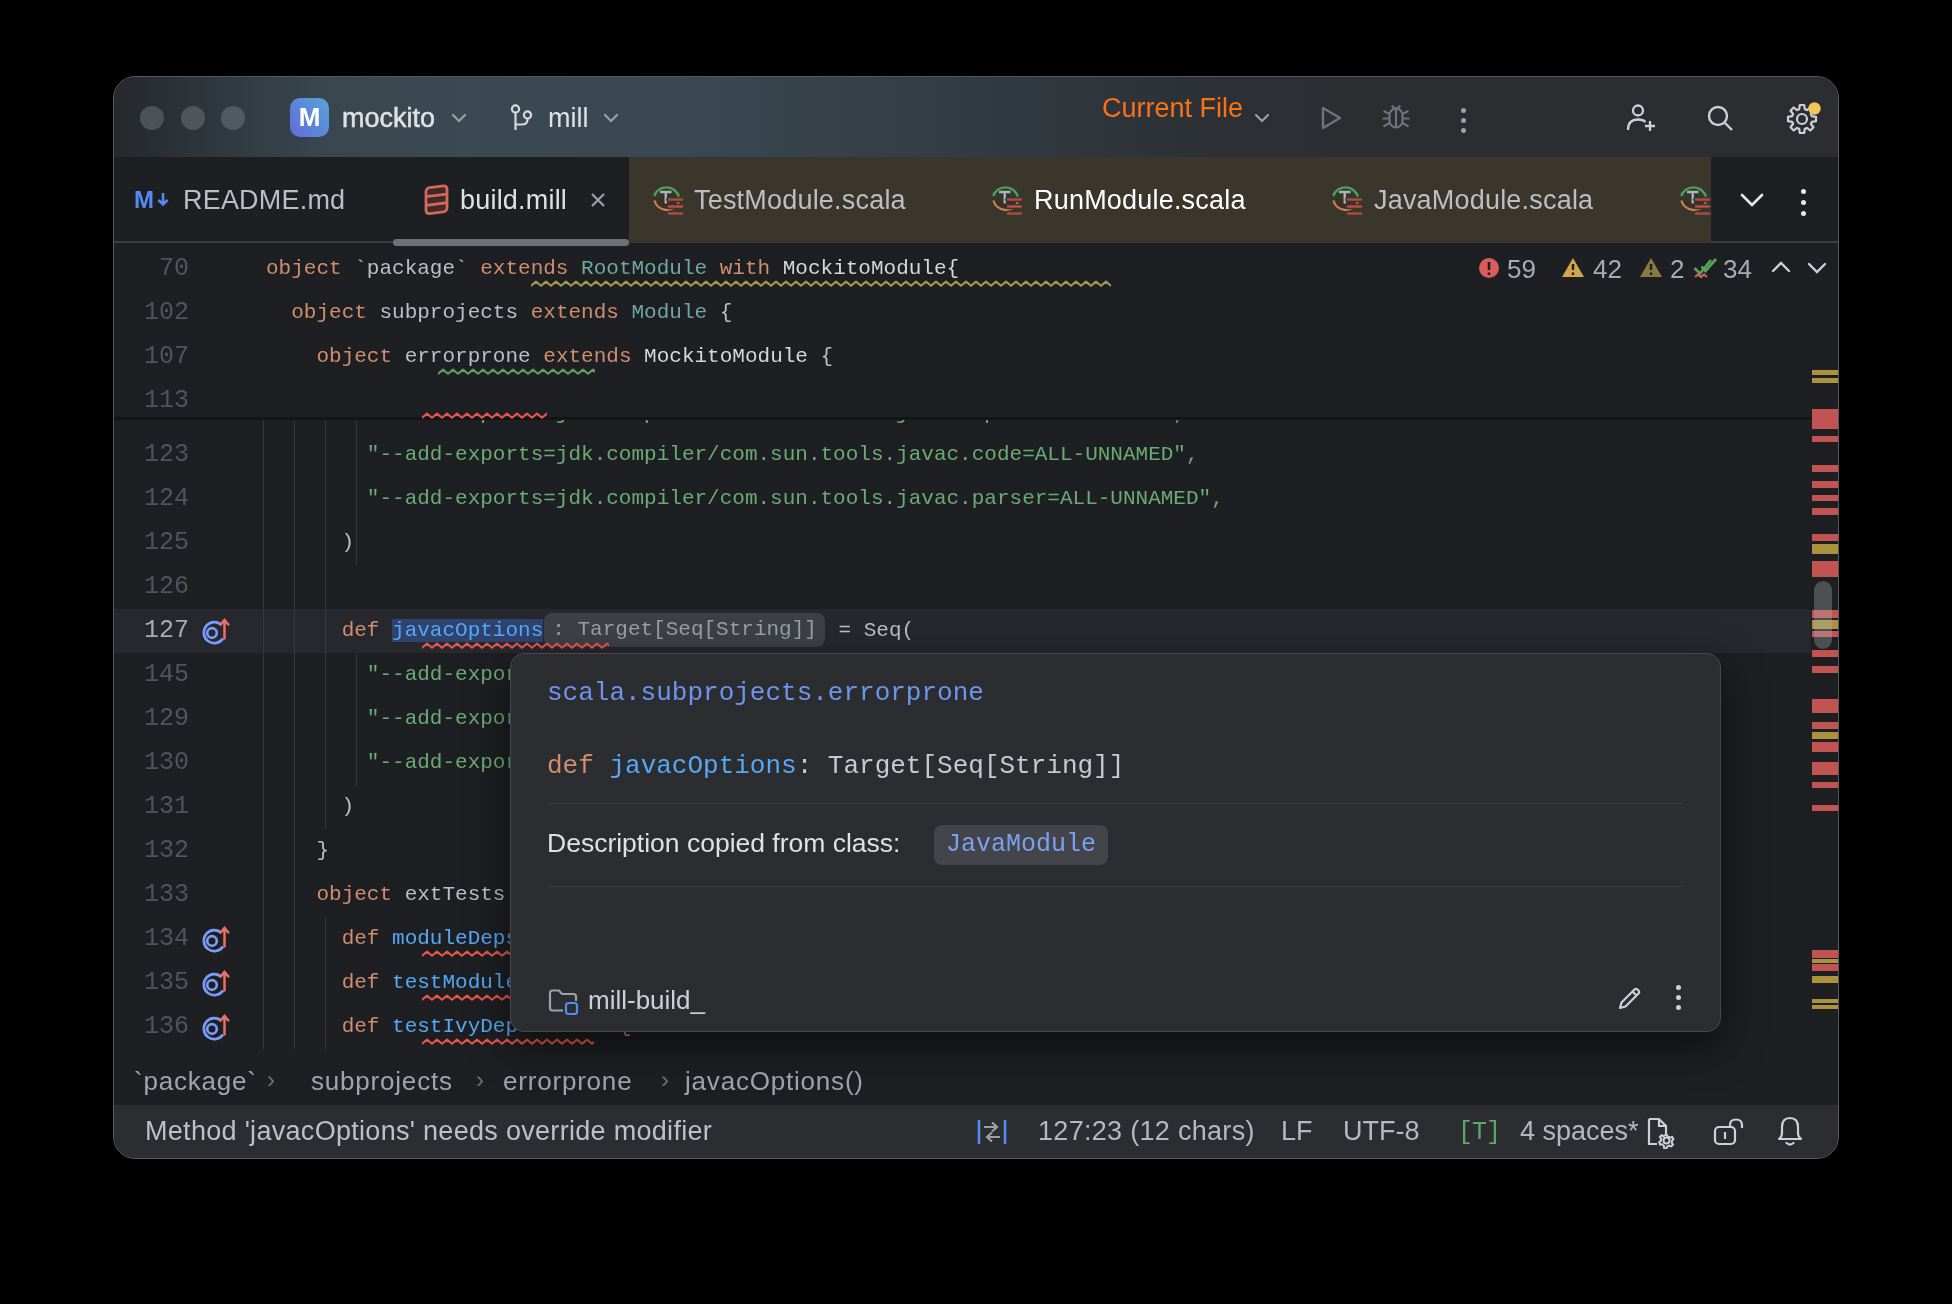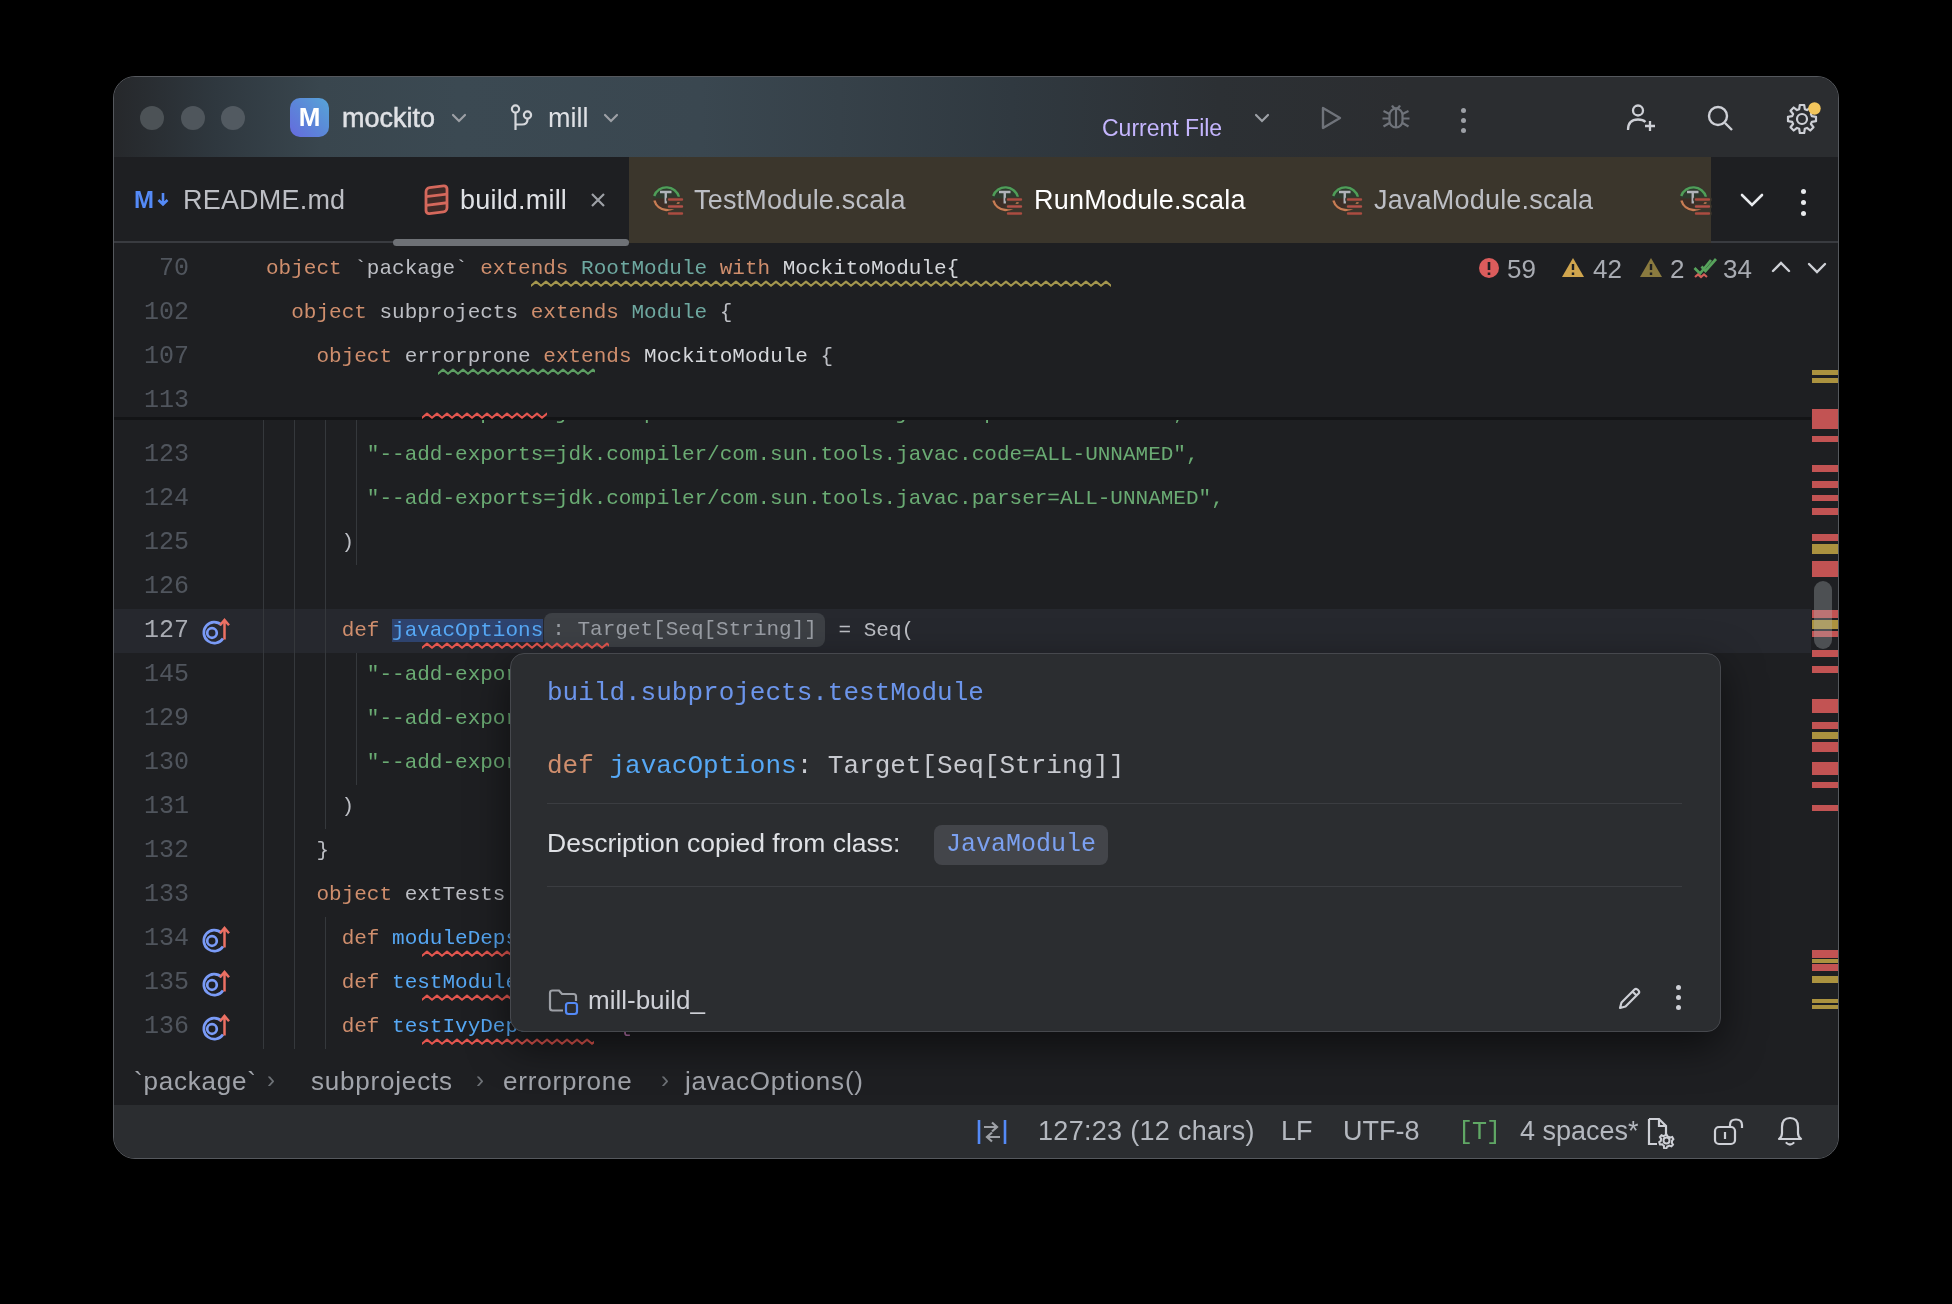--- a/index.html
+++ b/index.html
@@ -39,21 +39,21 @@
 <circle cx="5.5" cy="6" r="3.6"></circle>
         <circle cx="17.5" cy="12" r="3.6"></circle>
 <path d="M5.5 9.8 V27"></path>
         <path d="M17.5 15.8 V16.5 Q17.5 21.5 12 21.5 L5.5 21.5"></path>
 </g>
     </svg>
 <div class="abs" style="left:434px;top:26px;font-size:27px;color:#dfe1e5">mill</div>
 <svg class="abs" style="left:489px;top:35px" width="16" height="12" viewBox="0 0 16 12">
       <path d="M2 3 L8 9 L14 3" fill="none" stroke="#9da0a6" stroke-width="2.2" stroke-linecap="round"></path>
     </svg>
-<div class="abs" style="left:988px;top:38px;font-size:23px;color:#c4b5fd">Current File</div>
+<div class="abs" style="left:988px;top:16px;font-size:27px;color:#f97316">Current File</div>
 <svg class="abs" style="left:1140px;top:35px" width="16" height="12" viewBox="0 0 16 12">
       <path d="M2 3 L8 9 L14 3" fill="none" stroke="#9da0a6" stroke-width="2.2" stroke-linecap="round"></path>
     </svg>
 <svg class="abs" style="left:1204px;top:27px" width="26" height="28" viewBox="0 0 26 28">
       <path d="M5 4 L22 14 L5 24 Z" fill="none" stroke="#6f737a" stroke-width="2.4" stroke-linejoin="round"></path>
     </svg>
 <svg class="abs" style="left:1266px;top:26px" width="32" height="30" viewBox="0 0 32 30">
 <g fill="none" stroke="#6f737a" stroke-width="2.2">
 <path d="M12 2.5 Q13.5 5.5 16 5.5 Q18.5 5.5 20 2.5"></path>
 <rect x="9.5" y="5.5" width="13" height="19" rx="6.5"></rect>
@@ -306,21 +306,21 @@
 <div class="mark red" style="top:728px;height:6px"></div>
 <div class="mark red" style="top:873px;height:8px"></div>
 <div class="mark yel" style="top:882px;height:4px"></div>
 <div class="mark red" style="top:887px;height:7px"></div>
 <div class="mark yel" style="top:899px;height:7px"></div>
 <div class="mark yel" style="top:922px;height:4px"></div>
 <div class="mark yel" style="top:928px;height:4px"></div>
 <div class="abs" style="left:1700px;top:504px;width:18px;height:68px;border-radius:9px;background:rgba(176,182,188,.32)"></div>
 <div class="abs" style="left:396px;top:576px;width:1211px;height:379px;background:#2b2d30;
 border:1px solid #46484d;border-radius:14px;box-shadow:0 14px 40px rgba(0,0,0,.55);z-index:5"></div>
-<div class="abs mono" style="left:433px;top:601px;font-size:26px;color:#6c95eb;z-index:6">build.subprojects.testModule</div>
+<div class="abs mono" style="left:433px;top:601px;font-size:26px;color:#6c95eb;z-index:6">scala.subprojects.errorprone</div>
 <div class="abs mono" style="left:433px;top:674px;font-size:26px;z-index:6"><span class="kw">def</span> <span class="mt">javacOptions</span><span style="color:#c8cad0">: Target[Seq[String]]</span></div>
 <div class="abs" style="left:433px;top:726px;width:1135px;height:1px;background:#3b3d41;z-index:6"></div>
 <div class="abs" style="left:433px;top:751px;font-size:26.5px;font-weight:normal;color:#dfe1e5;z-index:6">Description copied from class:</div>
 <div class="abs mono" style="left:820px;top:748px;height:40px;line-height:40px;padding:0 12px;background:#43454a;border-radius:8px;font-size:25px;color:#7ba0f0;z-index:6">JavaModule</div>
 <div class="abs" style="left:433px;top:809px;width:1135px;height:1px;background:#3b3d41;z-index:6"></div>
 <svg class="abs" style="left:433px;top:908px;z-index:6" width="32" height="32" viewBox="0 0 32 32">
 <path d="M3 8 Q3 5.5 5.5 5.5 H12 L15 9 H26.5 Q29 9 29 11.5 V14" fill="none" stroke="#9da0a6" stroke-width="2.2"></path>
 <path d="M29 14 V16 M3 8 V23 Q3 25.5 5.5 25.5 H16" fill="none" stroke="#9da0a6" stroke-width="2.2"></path>
 <rect x="19" y="18" width="11" height="11" rx="2.5" fill="none" stroke="#548af7" stroke-width="2.2"></rect>
     </svg>
@@ -333,20 +333,21 @@
 <div class="abs" style="left:1562px;top:928px;width:5px;height:5px;border-radius:50%;background:#ced0d6;z-index:6"></div>
 <div class="abs" style="left:0;top:974px;width:1726px;height:54px;background:#1e1f22"></div>
 <div class="abs crumb" style="left:20px;top:989px;z-index:1">`package`</div>
 <div class="abs sep" style="left:153px;top:989px;z-index:1">›</div>
 <div class="abs crumb" style="left:197px;top:989px;z-index:1">subprojects</div>
 <div class="abs sep" style="left:362px;top:989px;z-index:1">›</div>
 <div class="abs crumb" style="left:389px;top:989px;z-index:1">errorprone</div>
 <div class="abs sep" style="left:547px;top:989px;z-index:1">›</div>
 <div class="abs crumb" style="left:571px;top:989px;z-index:1">javacOptions()</div>
 <div class="abs" style="left:0;top:1028px;width:1726px;height:55px;background:#2b2d30"></div>
+<div class="abs" style="left:31px;top:1039px;font-size:27px;letter-spacing:0.3px;color:#bcc0c7">Method 'javacOptions' needs override modifier</div>
 <svg class="abs" style="left:862px;top:1040px" width="32" height="30" viewBox="0 0 32 30">
 <path d="M3 3 V27" stroke="#548af7" stroke-width="2.6"></path>
 <path d="M29 3 V27" stroke="#548af7" stroke-width="2.6"></path>
 <path d="M8 10 H20 M16 5.5 L21 10 L16 14.5 M24 20 H12 M16 15.5 L11 20 L16 24.5" fill="none" stroke="#9da0a6" stroke-width="2.2"></path>
     </svg>
 <div class="abs" style="left:924px;top:1039px;font-size:27px;letter-spacing:0.3px;color:#b4b8bf">127:23 (12 chars)</div>
 <div class="abs" style="left:1167px;top:1039px;font-size:27px;color:#b4b8bf">LF</div>
 <div class="abs" style="left:1229px;top:1039px;font-size:27px;color:#b4b8bf">UTF-8</div>
 <div class="abs mono" style="left:1344px;top:1041px;font-size:25px;letter-spacing:-1px;color:#60a765">[T]</div>
 <div class="abs" style="left:1406px;top:1039px;font-size:27px;color:#b4b8bf">4 spaces*</div>

